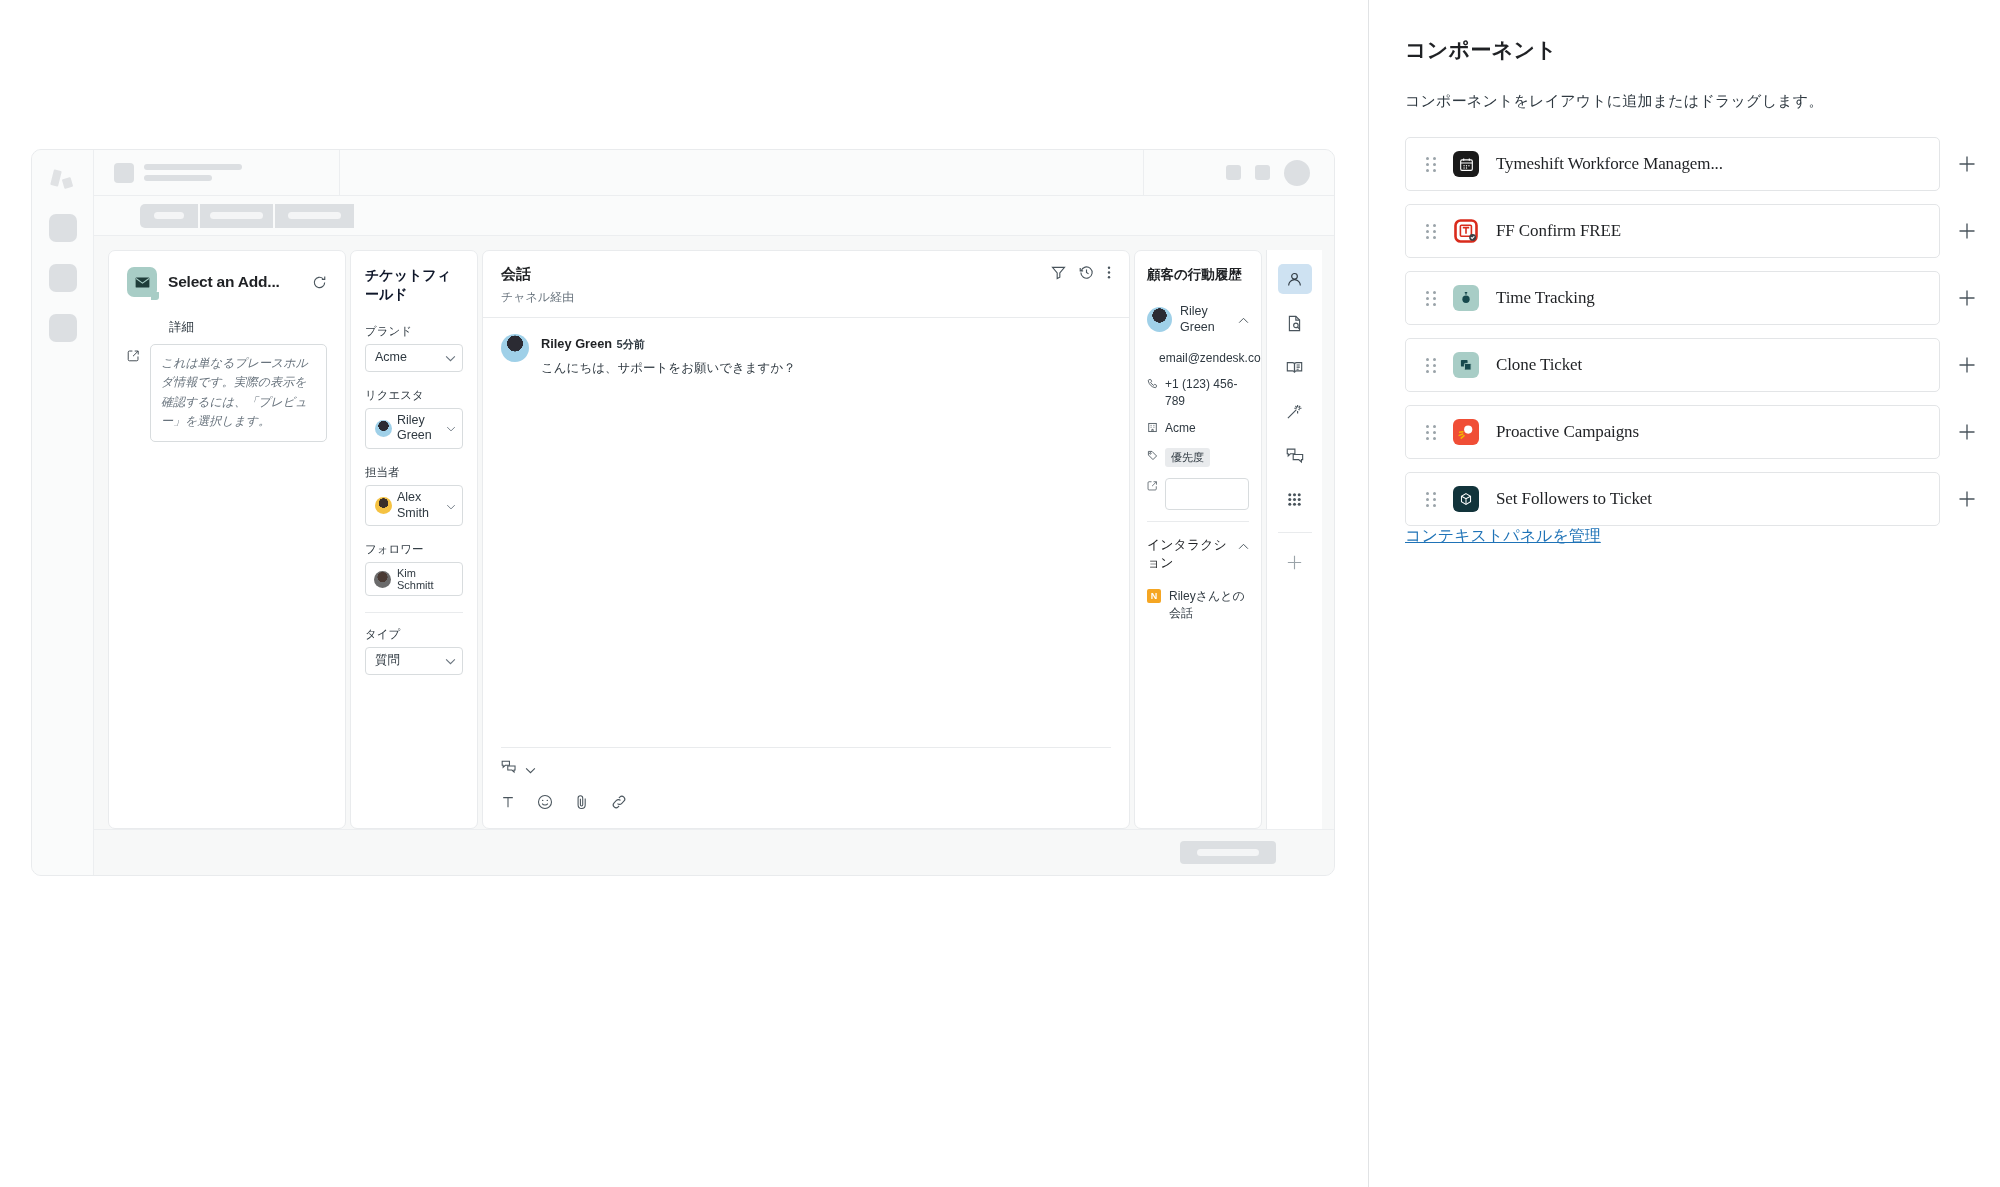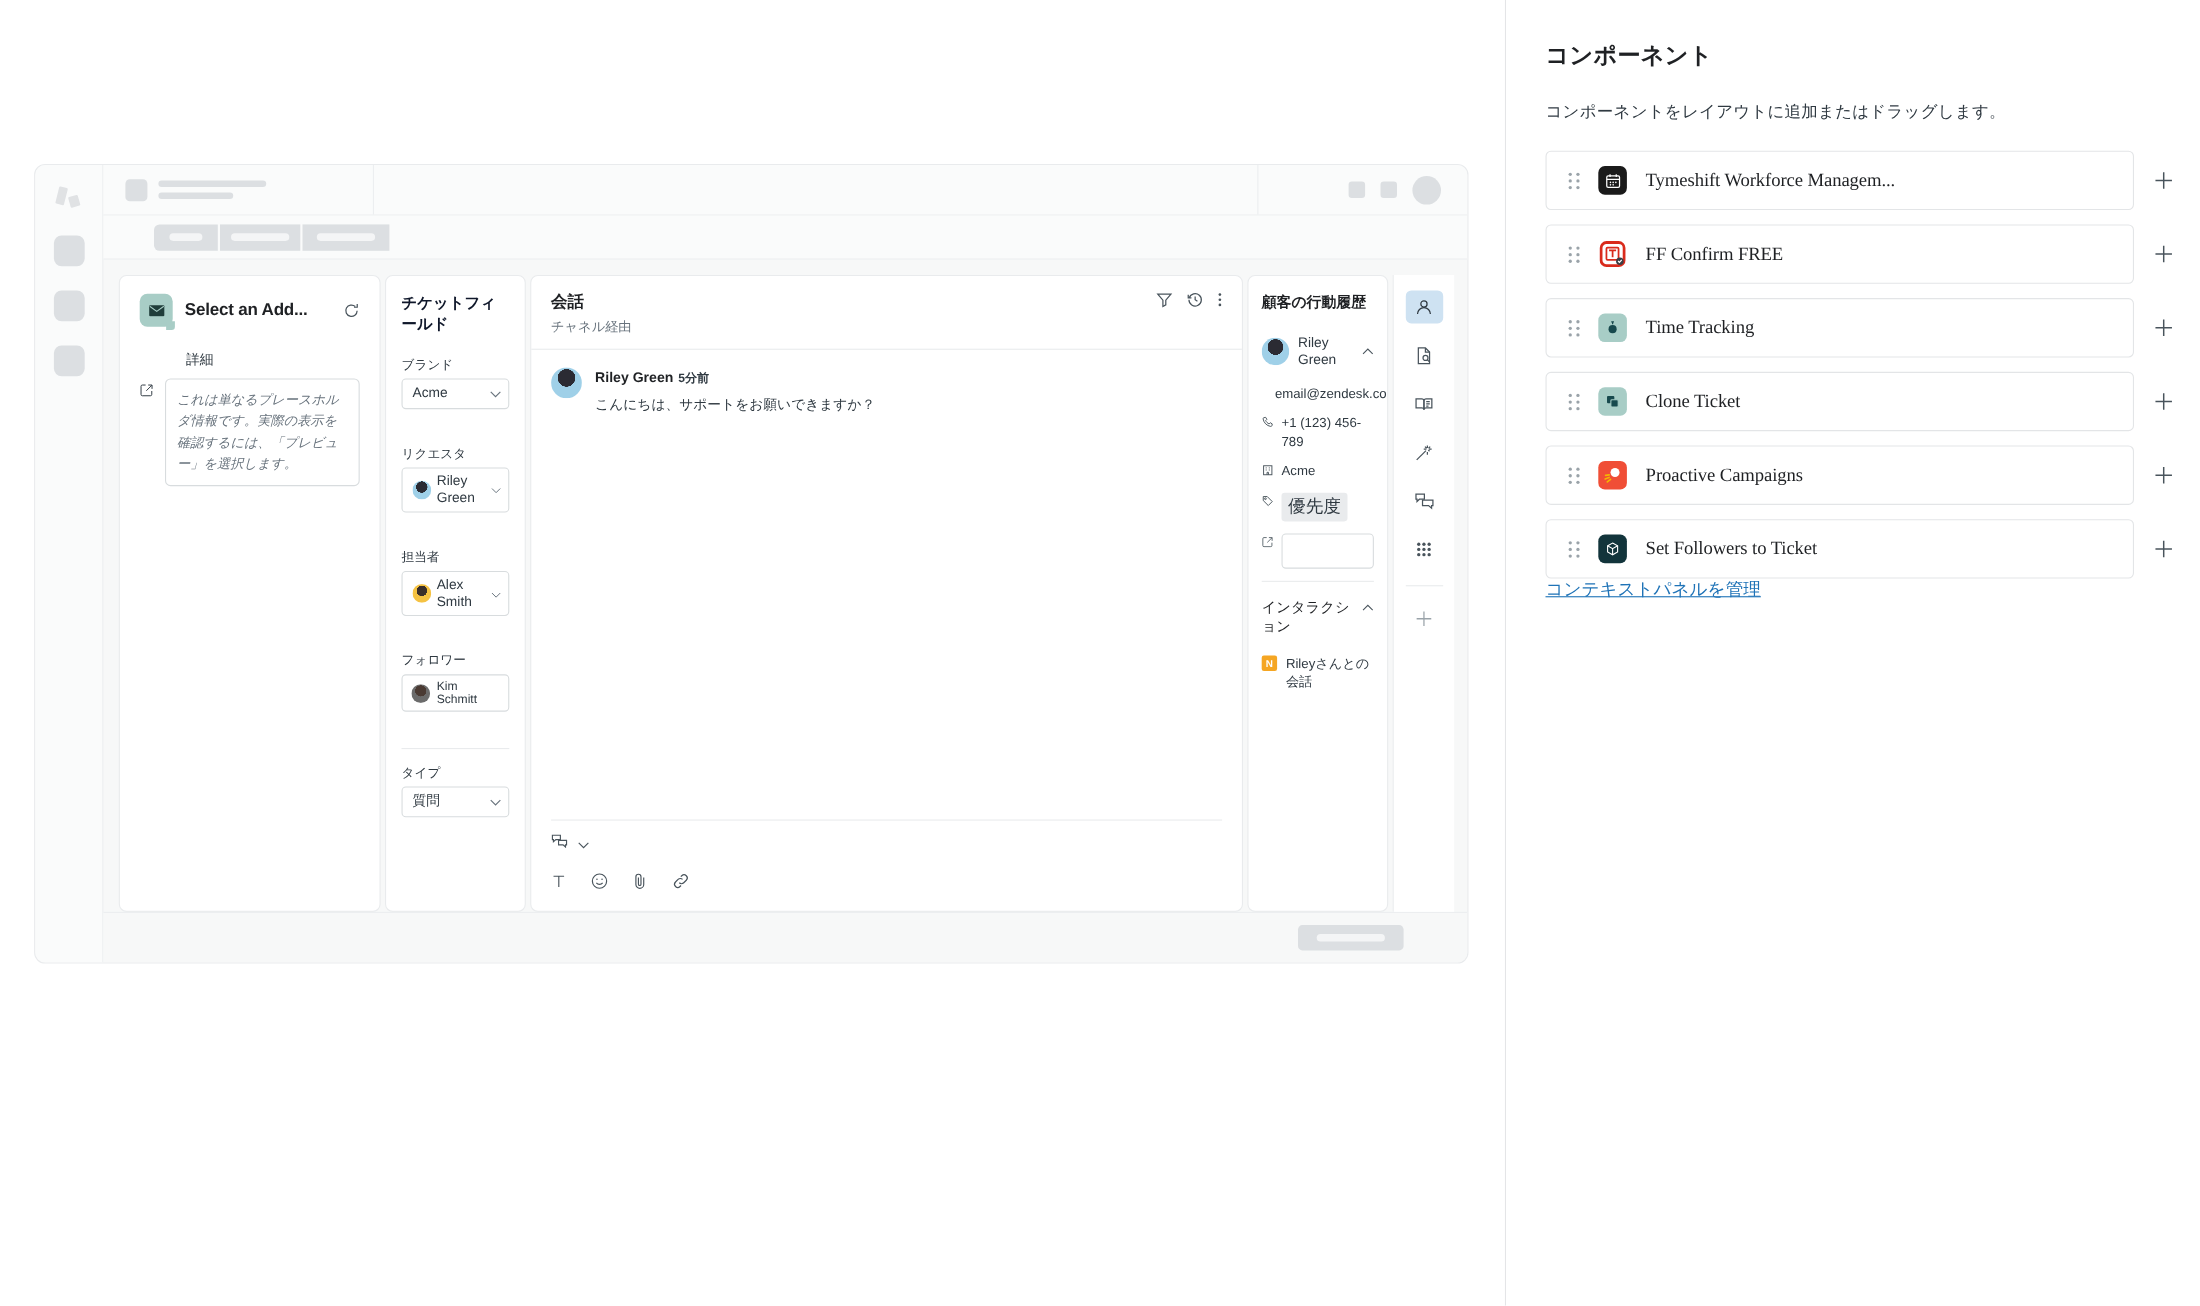--- a/index.html
+++ b/index.html
@@ -109,21 +109,21 @@
   .placeholder-box {
     flex: 1; border: 1px solid #d8dcde; border-radius: 5px;
     padding: 9px 10px; font-size: 12px; line-height: 1.62;
     color: #68737d; font-style: italic;
   }
 
   
   .fields-card { flex: 0 0 128px; padding: 15px 14px; }
   .fields-title { font-size: 14px; font-weight: bold; color: #0f172a; line-height: 1.35; margin-bottom: 20px; }
   .field-label { font-size: 11.5px; color: #2f3941; margin-bottom: 5px; font-weight: 500;}
-  .field-group { margin-bottom: 33px; }
+  .field-group { margin-bottom: 16px; }
   .select-box {
     border: 1px solid #d8dcde; border-radius: 4px;
     min-height: 28px; padding: 4px 6px 4px 9px;
     display: flex; align-items: center; gap: 5px;
     font-size: 12.5px; color: #2f3941; background: #fff;
   }
   .select-box .val { flex: 1; line-height: 1.25; }
   .select-box .chev { color: #68737d; flex: 0 0 auto; }
   .avatar-xs { width: 17px; height: 17px; border-radius: 50%; flex: 0 0 17px; }
   .tag-chip {
@@ -155,21 +155,21 @@
   .cust-title { font-size: 13.5px; font-weight: bold; color: #1f2124; line-height: 1.4; margin-bottom: 18px; }
   .cust-user { display: flex; align-items: center; gap: 8px; margin-bottom: 16px; }
   .avatar-sm { width: 25px; height: 25px; border-radius: 50%; flex: 0 0 25px; }
   .cust-user .nm { font-size: 12.5px; color: #2f3941; line-height: 1.3; flex: 1;}
   .cust-line {
     display: flex; align-items: flex-start; gap: 7px;
     font-size: 12px; color: #2f3941; margin-bottom: 11px; line-height: 1.35;
   }
   .cust-line .ic { color: #49545c; flex: 0 0 auto; padding-top: 1px; }
   .cust-email { font-size: 12px; color: #2f3941; margin-bottom: 11px; white-space: nowrap; padding-left: 12px;}
-  .pri-chip { background: #e9ebed; border-radius: 3px; padding: 2px 6px; font-size: 16px; color: #2f3941; }
+  .pri-chip { background: #e9ebed; border-radius: 3px; padding: 2px 6px; font-size: 11px; color: #2f3941; }
   .cust-input { border: 1px solid #d8dcde; border-radius: 4px; height: 32px; flex: 1; background: #fff; }
   .cust-divider { border-top: 1px solid #e9ebed; margin: 6px 0 14px; }
   .cust-sec-head { display: flex; align-items: flex-start; gap: 6px; margin-bottom: 16px; }
   .cust-sec-head .t { font-size: 13px; font-weight: normal; color: #1f2124; line-height: 1.4; flex: 1; }
   .inter-item { display: flex; gap: 8px; align-items: flex-start; font-size: 12px; color: #2f3941; line-height: 1.4;}
   .badge-n {
     width: 14px; height: 14px; border-radius: 2px; background: #f5a623;
     color: #fff; font-size: 9px; font-weight: bold;
     display: flex; align-items: center; justify-content: center; flex: 0 0 14px; margin-top: 1px;
   }

